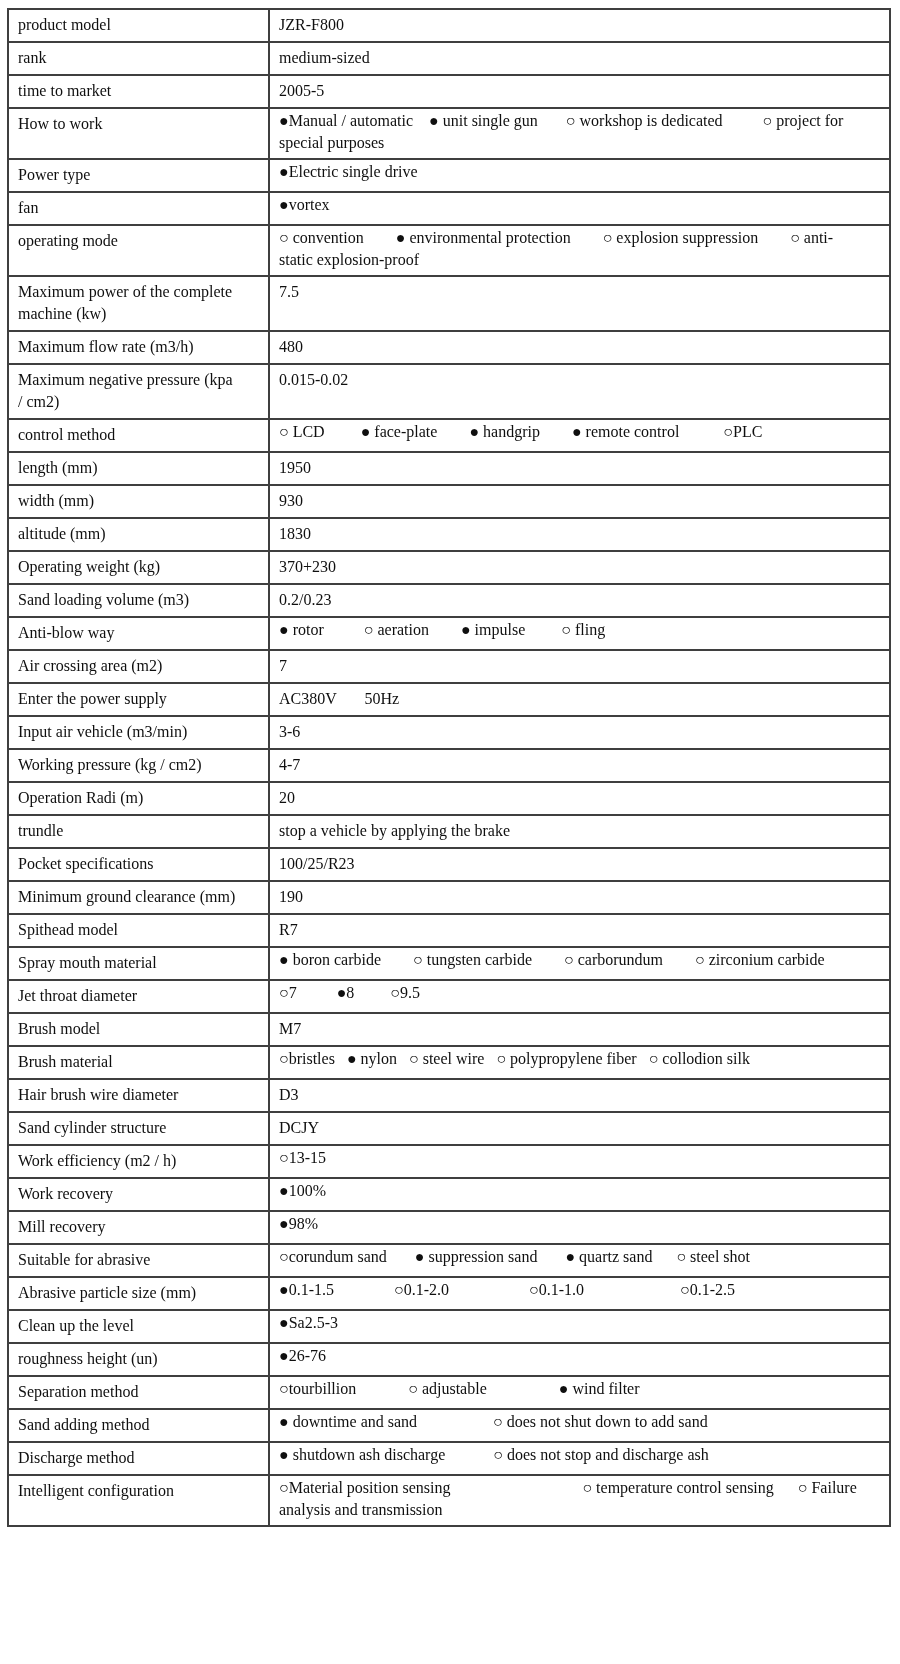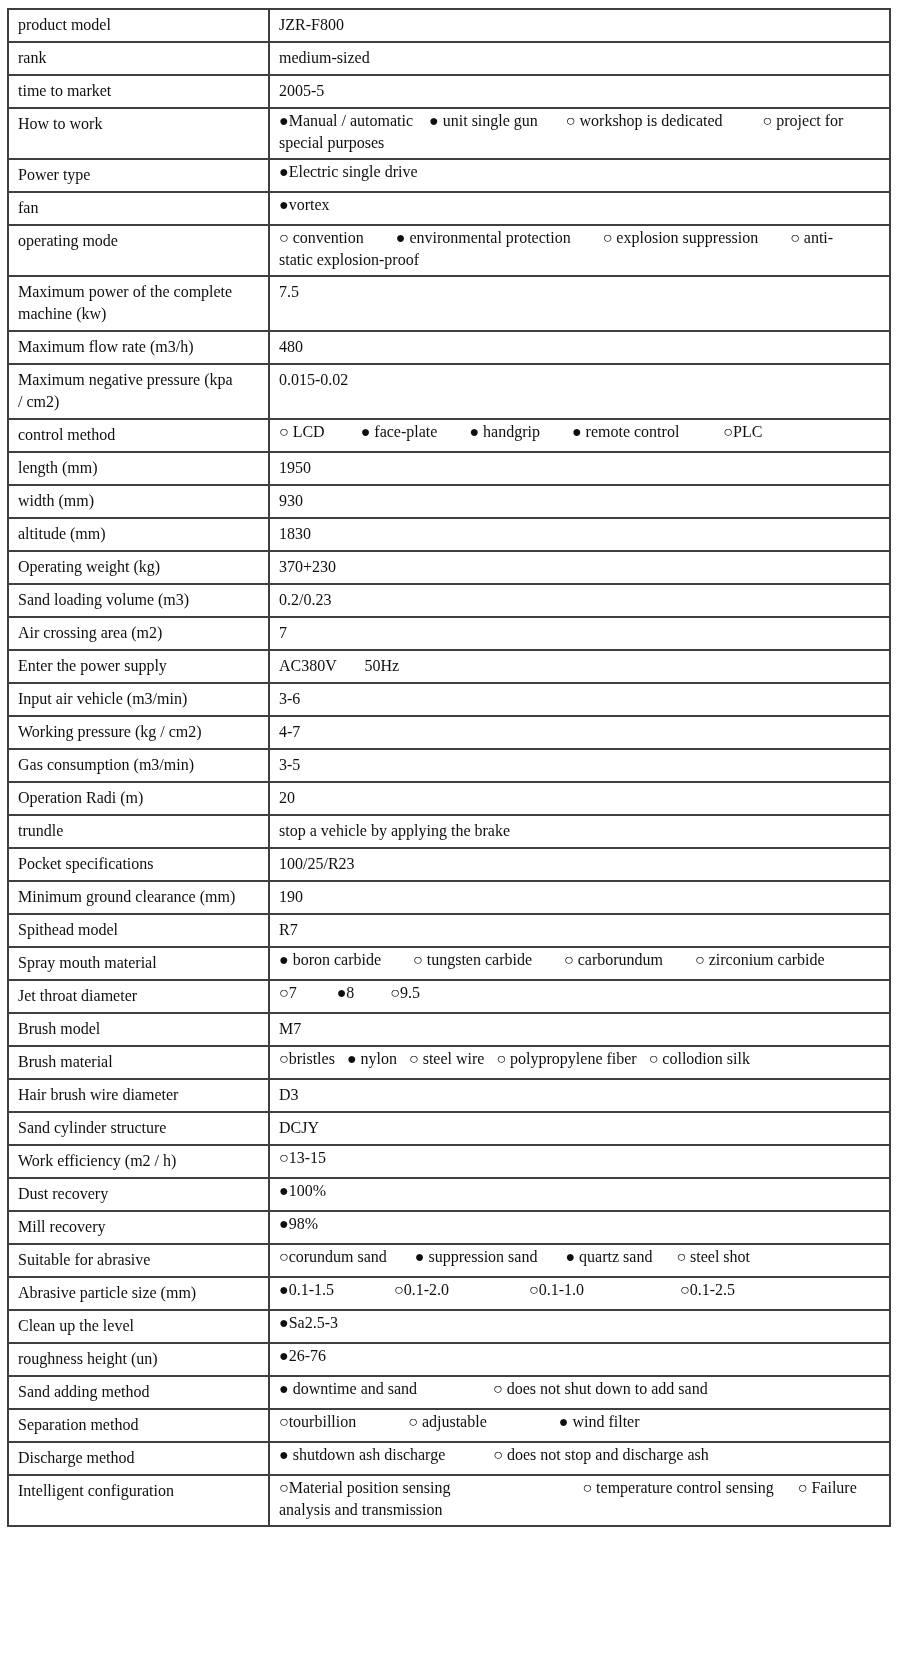--- a/index.html
+++ b/index.html
@@ -113,41 +113,41 @@
           <td class="value">1830</td>
         </tr>
         <tr>
           <td class="label">Operating weight (kg)</td>
           <td class="value">370+230</td>
         </tr>
         <tr>
           <td class="label">Sand loading volume (m3)</td>
           <td class="value">0.2/0.23</td>
         </tr>
+        <tr class="opts">
+          <td class="label">Anti-blow way</td>
+          <td class="value">● rotor          ○ aeration        ● impulse         ○ fling</td>
+        </tr>
         <tr>
           <td class="label">Air crossing area (m2)</td>
           <td class="value">7</td>
         </tr>
         <tr>
           <td class="label">Enter the power supply</td>
           <td class="value">AC380V       50Hz</td>
         </tr>
         <tr>
           <td class="label">Input air vehicle (m3/min)</td>
           <td class="value">3-6</td>
         </tr>
         <tr>
           <td class="label">Working pressure (kg / cm2)</td>
           <td class="value">4-7</td>
         </tr>
         <tr>
-          <td class="label">Gas consumption (m3/min)</td>
-          <td class="value">3-5</td>
-        </tr>
-        <tr>
           <td class="label">Operation Radi (m)</td>
           <td class="value">20</td>
         </tr>
         <tr>
           <td class="label">trundle</td>
           <td class="value">stop a vehicle by applying the brake</td>
         </tr>
         <tr>
           <td class="label">Pocket specifications</td>
           <td class="value">100/25/R23</td>
@@ -182,21 +182,21 @@
         </tr>
         <tr>
           <td class="label">Sand cylinder structure</td>
           <td class="value">DCJY</td>
         </tr>
         <tr class="opts">
           <td class="label">Work efficiency (m2 / h)</td>
           <td class="value">○13-15</td>
         </tr>
         <tr class="opts">
-          <td class="label">Dust recovery</td>
+          <td class="label">Work recovery</td>
           <td class="value">●100%</td>
         </tr>
         <tr class="opts">
           <td class="label">Mill recovery</td>
           <td class="value">●98%</td>
         </tr>
         <tr class="opts">
           <td class="label">Suitable for abrasive</td>
           <td class="value">○corundum sand       ● suppression sand       ● quartz sand      ○ steel shot</td>
         </tr>
@@ -206,26 +206,26 @@
         </tr>
         <tr class="opts">
           <td class="label">Clean up the level</td>
           <td class="value">●Sa2.5-3</td>
         </tr>
         <tr class="opts">
           <td class="label">roughness height (un)</td>
           <td class="value">●26-76</td>
         </tr>
         <tr class="opts">
+          <td class="label">Separation method</td>
+          <td class="value">○tourbillion             ○ adjustable                  ● wind filter</td>
+        </tr>
+        <tr class="opts">
           <td class="label">Sand adding method</td>
           <td class="value">● downtime and sand                   ○ does not shut down to add sand</td>
-        </tr>
-        <tr class="opts">
-          <td class="label">Separation method</td>
-          <td class="value">○tourbillion             ○ adjustable                  ● wind filter</td>
         </tr>
         <tr class="opts">
           <td class="label">Discharge method</td>
           <td class="value">● shutdown ash discharge            ○ does not stop and discharge ash</td>
         </tr>
         <tr class="opts">
           <td class="label">Intelligent configuration</td>
           <td class="value">○Material position sensing                                 ○ temperature control sensing      ○ Failure
 analysis and transmission</td>
         </tr>

